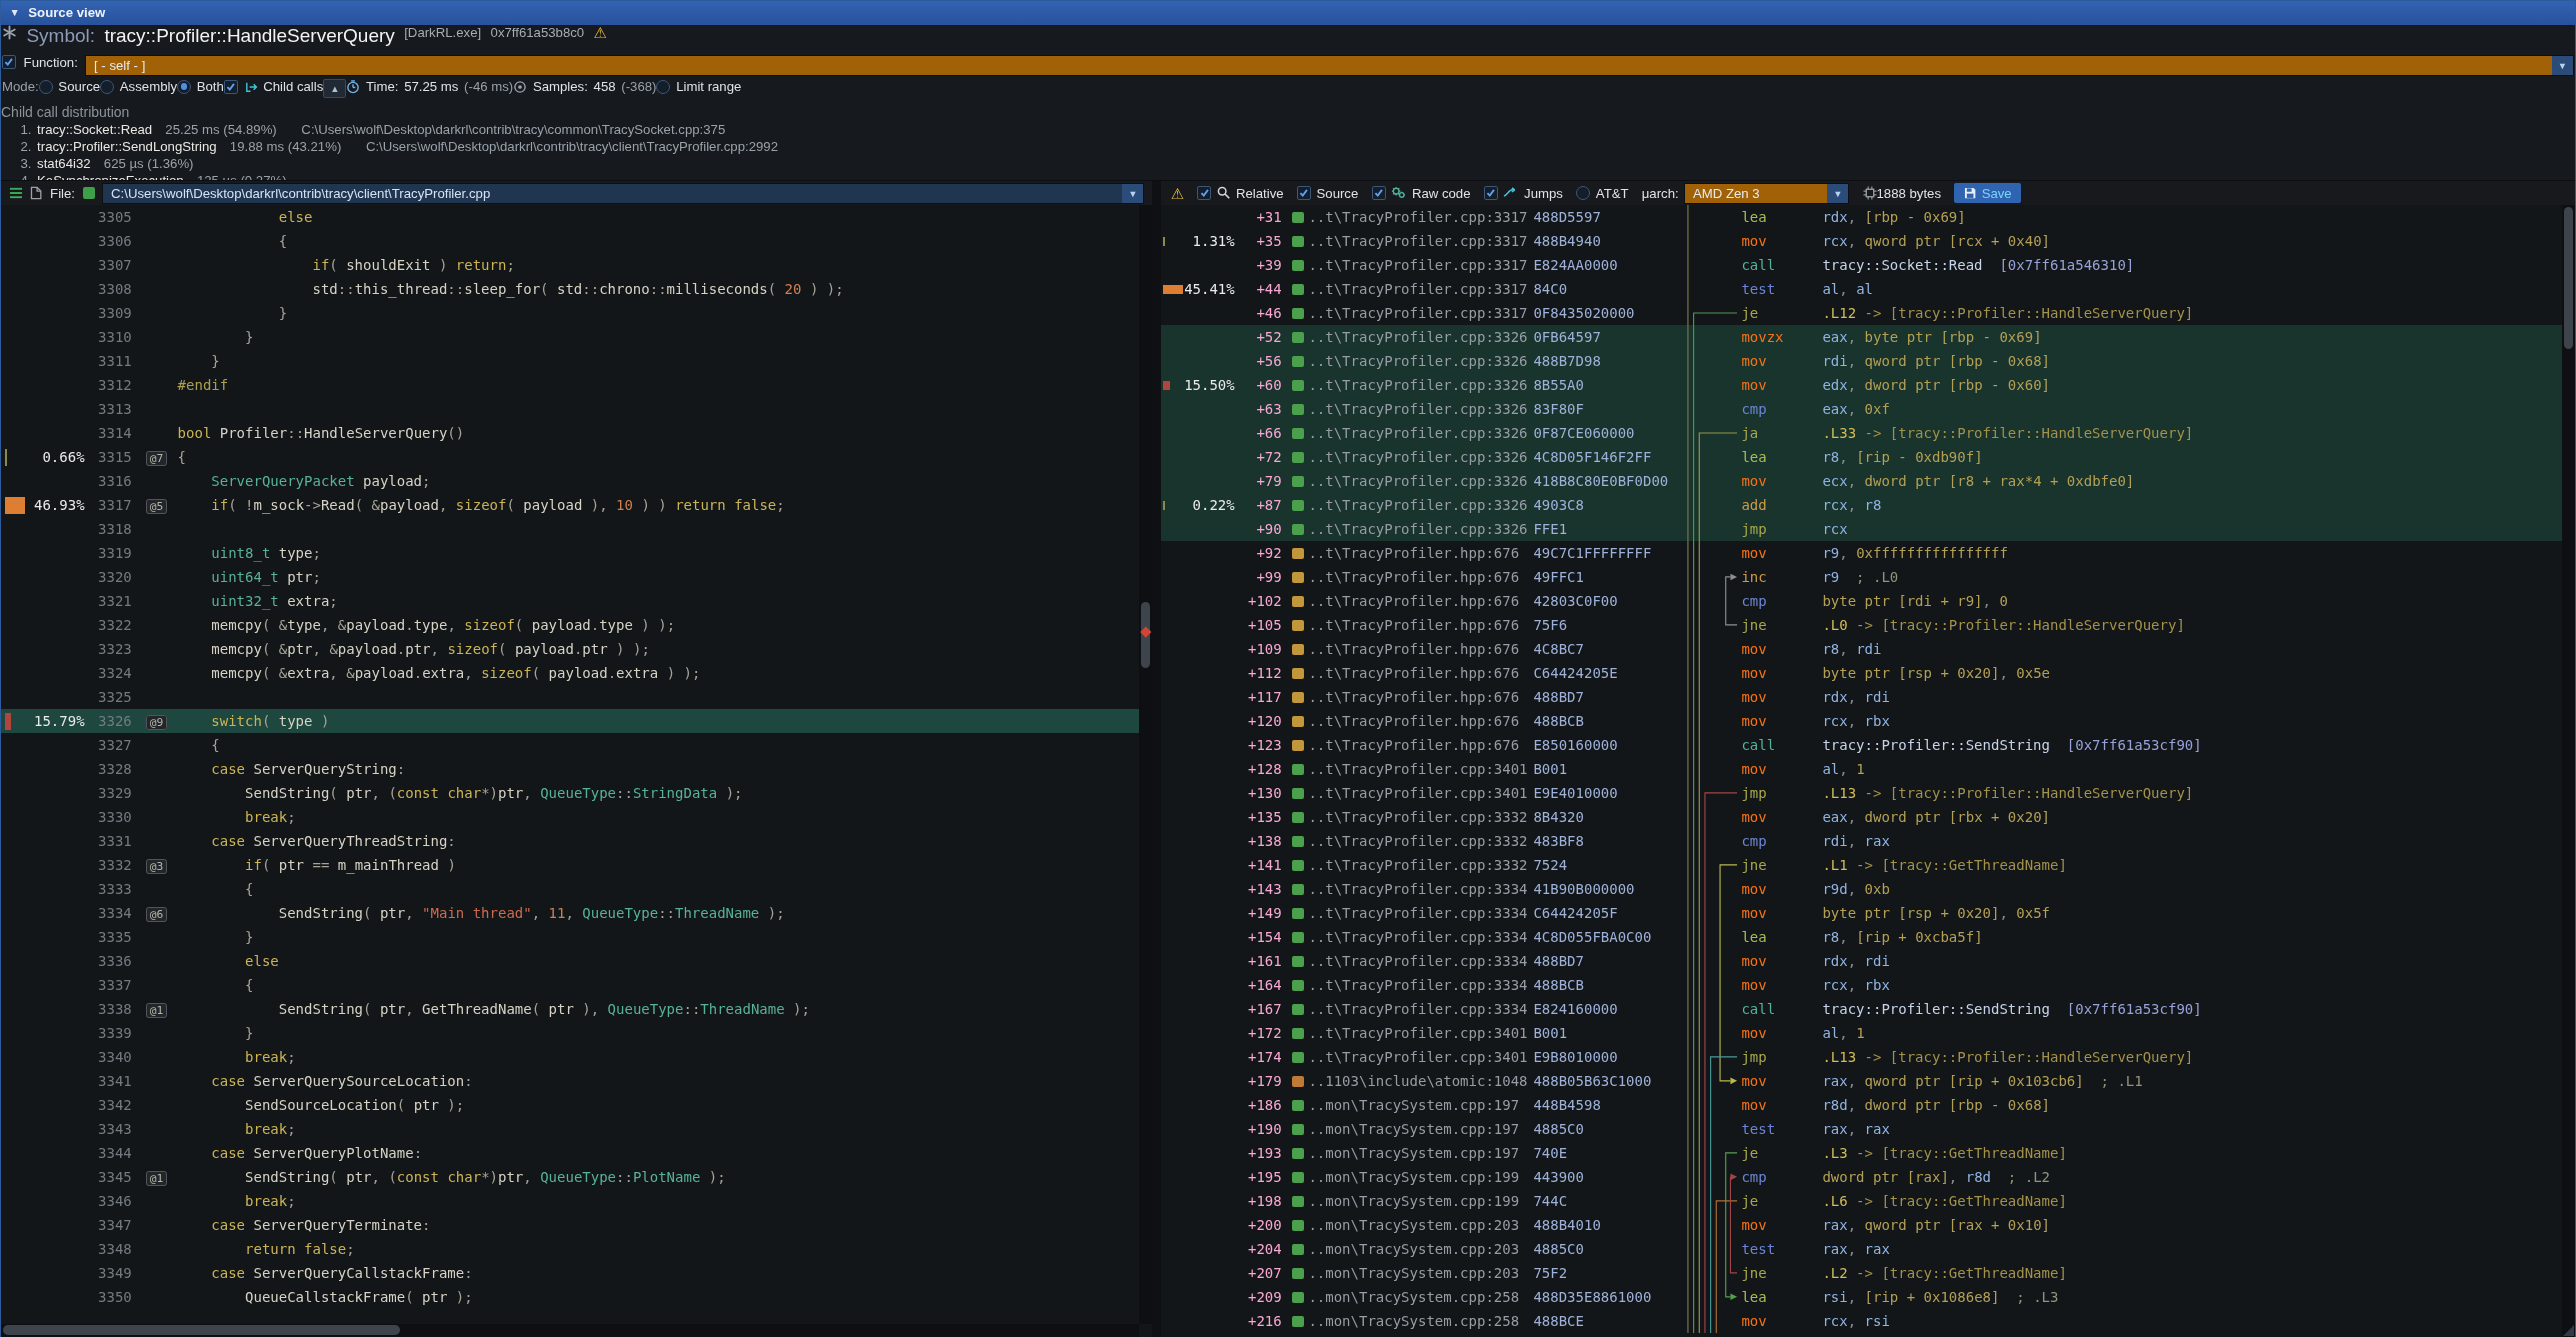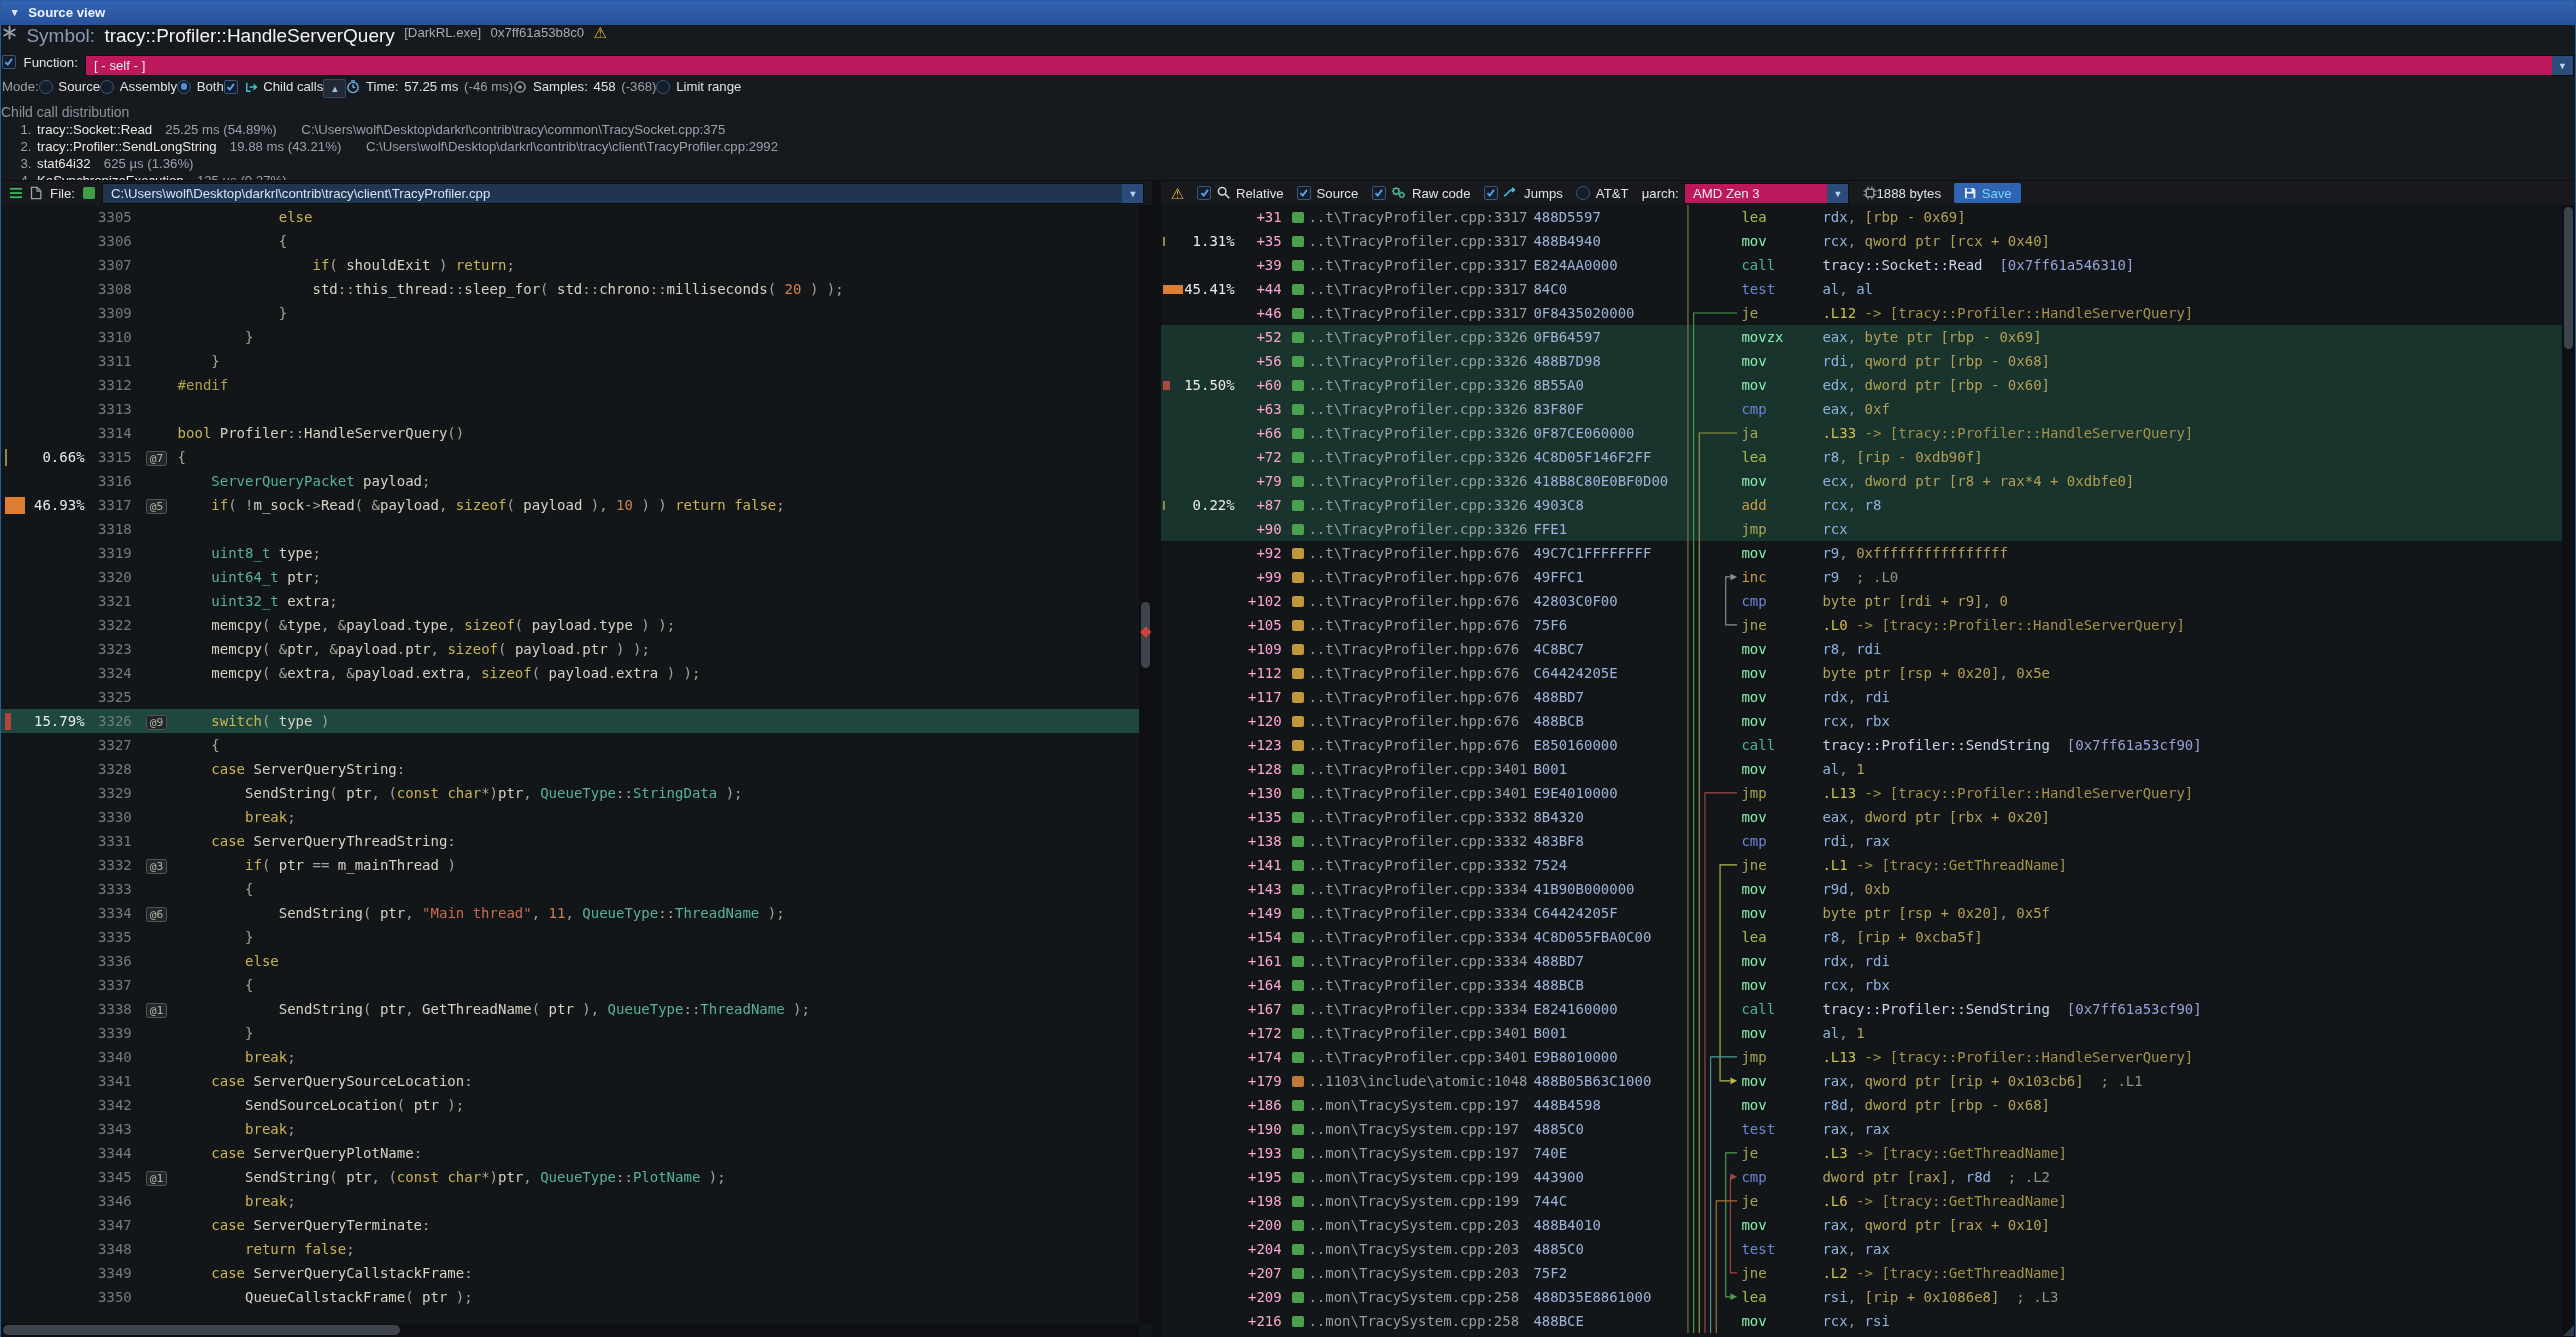--- a/index.html
+++ b/index.html
@@ -10,21 +10,21 @@
   .hrow{display:flex;align-items:flex-start;padding:0 1px}
   .symrow{height:30px;gap:9.4px}
   .sym-label{font-size:19px;color:#8c9cb8}
   .sym-name{font-size:19px;color:#f3f3f3}
   .sym-mod,.sym-addr{font-size:13.2px;color:#a6adb5}
   .warn{color:#e3bb3f;font-size:15px;line-height:1}
   .fnrow{height:24.6px;gap:7.6px;font-size:13.2px}
   .moderow{height:24.6px;font-size:13.2px}
   .ctl{display:inline-flex;align-items:center;gap:5.7px;white-space:nowrap}
   .dim{color:#98a1a9}
-  .combo{height:21px;background:#be185d;border:0.9px solid #0c0f13;display:flex;align-items:center;position:relative}
+  .combo{height:21px;background:#a16207;border:0.9px solid #0c0f13;display:flex;align-items:center;position:relative}
   .combo .cval{padding:0 7.6px;color:#e8ebee;font-size:13.2px;flex:1;white-space:nowrap;overflow:hidden}
   .combo .carr{width:21px;height:100%;background:#2b4c78;color:#b9d2f2;display:flex;align-items:center;justify-content:center;font-size:9.4px}
   .fn-combo{flex:1}
   .file-combo{flex:1;background:#203550}
   .file-combo .cval{color:#d3e4f5}
   .uarch-combo{width:165px}
   .radio{width:14px;height:14px;border-radius:50%;background:#141d2a;border:0.9px solid #3c5878;display:inline-flex;align-items:center;justify-content:center;flex:none}
   .radio.on::after{content:"";width:6.6px;height:6.6px;border-radius:50%;background:#4e8fe0}
   .cb{width:14px;height:14px;background:#141d2a;border:0.9px solid #3c5878;border-radius:1.9px;display:inline-flex;align-items:center;justify-content:center;flex:none}
   .cb svg{display:none}
@@ -70,21 +70,21 @@
   .apct{width:79px;position:relative;text-align:right;color:#eaeaea;padding-right:5.7px;flex:none}
   .apct i{position:absolute;left:1.9px;top:3.8px;bottom:3.8px;display:block}
   .aoff{width:47px;text-align:right;color:#f9a8d4;padding-right:5.7px;flex:none}
   .aficon{width:21px;display:flex;justify-content:center;flex:none}
   .aficon i{width:11.3px;height:11.3px;border-radius:1.9px;display:block}
   .afile{width:225px;color:#969da5;overflow:hidden;flex:none}
   .abytes{width:151px;color:#9db1d9;flex:none}
   .alane{width:57px;flex:none}
   .amn{width:81px;flex:none}
   .aops{flex:1}
-  .mn-mov{color:#86efac}.mn-call{color:#4fb39e}.mn-cmp{color:#6b85d6}.mn-jmp{color:#a8a849}.mn-lea{color:#a9bd52}.mn-ari{color:#cf9a47}
+  .mn-mov{color:#f97316}.mn-call{color:#4fb39e}.mn-cmp{color:#6b85d6}.mn-jmp{color:#a8a849}.mn-lea{color:#a9bd52}.mn-ari{color:#cf9a47}
   .o-reg{color:#8fb4e3}.o-mem{color:#b3a054}.o-imm{color:#b3a054}.o-lbl{color:#d3bd55}.o-lbl2{color:#a3924a}.o-fn{color:#c7d3ea}.o-addr{color:#96a2d8}.o-cmt{color:#8f957a}.o-punct{color:#8a9096}.o-plain{color:#c8ccd2}
   .jumpsvg{position:absolute;top:0;pointer-events:none}
   .asmscroll{position:absolute;top:24.6px;right:0;bottom:0;width:13.2px;background:#0d0f12}
   .icn{display:inline-flex;align-items:center;flex:none}
   .grip{position:absolute;right:0.9px;bottom:0.9px;width:0;height:0;border-left:11.3px solid transparent;border-bottom:11.3px solid #313a46}
 </style>
 </head>
 <body>
 
 <div class="window">

